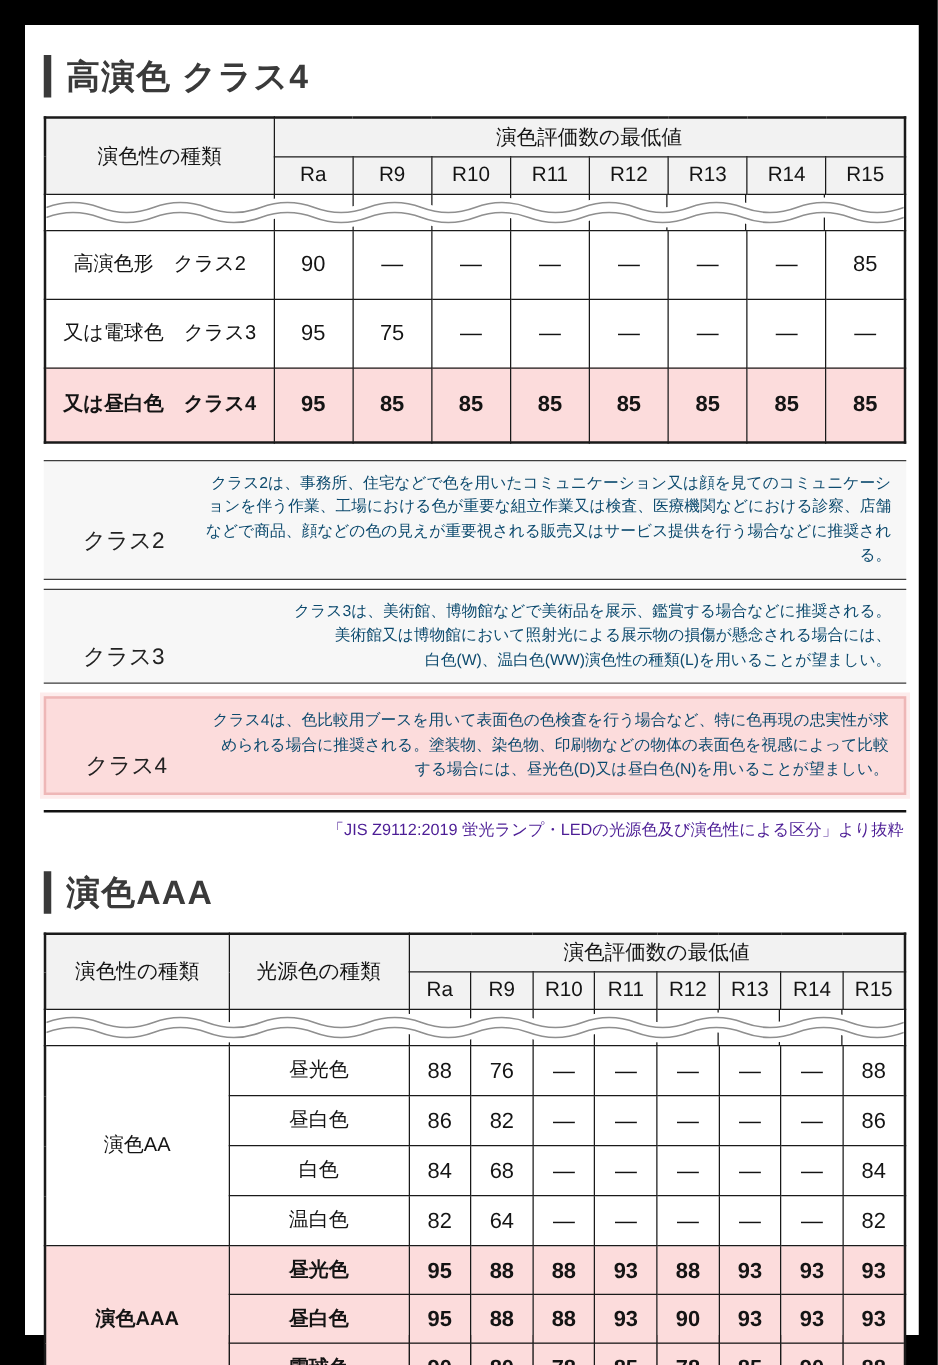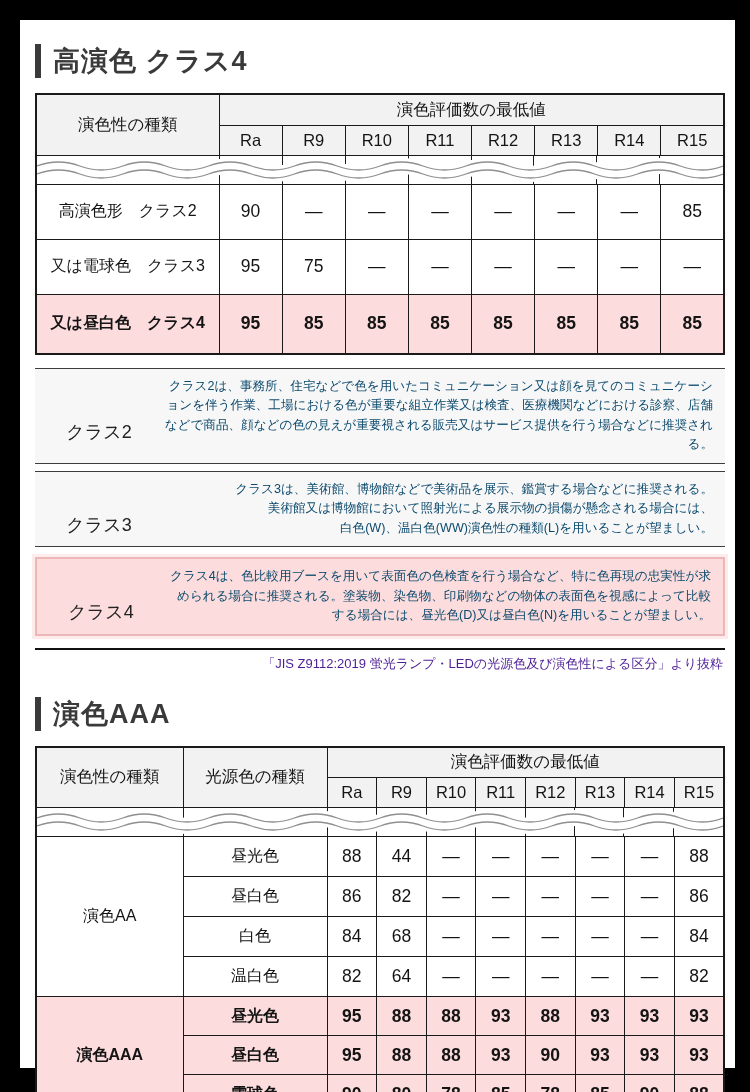--- a/index.html
+++ b/index.html
@@ -209,21 +209,21 @@
             <path class="wmask" d="M0 14 Q21.6 6 43.2 14 T86.4 14 T129.6 14 T172.8 14 T216 14 T259.2 14 T302.4 14 T345.6 14 T388.8 14 T432 14 T475.2 14 T518.4 14 T561.6 14 T604.8 14 T648 14 T691.2 14"></path>
             <path class="wline" d="M0 10 Q21.6 2 43.2 10 T86.4 10 T129.6 10 T172.8 10 T216 10 T259.2 10 T302.4 10 T345.6 10 T388.8 10 T432 10 T475.2 10 T518.4 10 T561.6 10 T604.8 10 T648 10 T691.2 10"></path>
             <path class="wline" transform="translate(0,8)" d="M0 10 Q21.6 2 43.2 10 T86.4 10 T129.6 10 T172.8 10 T216 10 T259.2 10 T302.4 10 T345.6 10 T388.8 10 T432 10 T475.2 10 T518.4 10 T561.6 10 T604.8 10 T648 10 T691.2 10"></path>
           </svg>
         </td>
       </tr>
       <tr class="r2">
         <td class="lbl" rowspan="4">演色AA</td>
         <td class="lbl">昼光色</td>
         <td class="num">88</td>
-        <td class="num">44</td>
+        <td class="num">76</td>
         <td class="num">—</td>
         <td class="num">—</td>
         <td class="num">—</td>
         <td class="num">—</td>
         <td class="num">—</td>
         <td class="num">88</td>
       </tr>
       <tr class="r2">
         <td class="lbl">昼白色</td>
         <td class="num">86</td>

